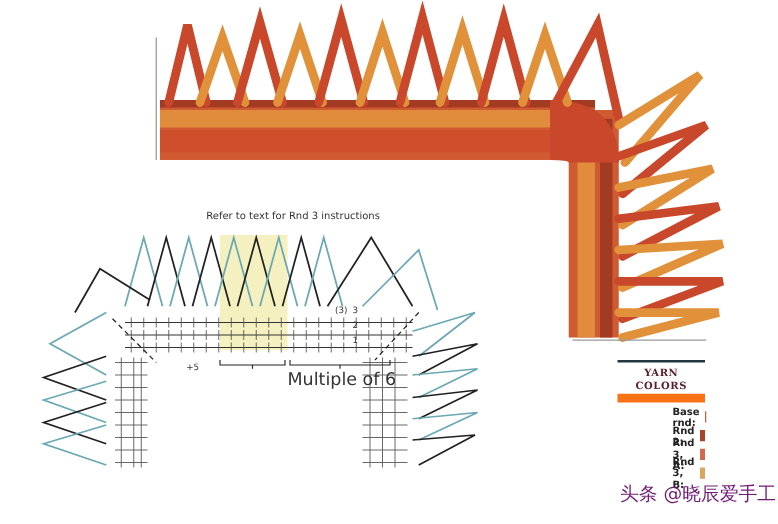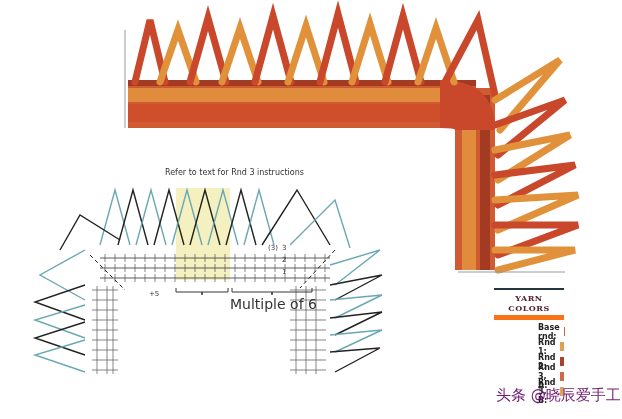--- a/index.html
+++ b/index.html
@@ -4,21 +4,21 @@
 <style>
   html,body{margin:0;padding:0;background:#fff;}
   body{width:622px;height:419px;position:relative;overflow:hidden;font-family:"Liberation Sans",sans-serif;}
   .photo{position:absolute;left:0;top:0;width:622px;height:280px;}
   .chart{position:absolute;left:0;top:0;width:622px;height:419px;}
   .chart-title{position:absolute;left:142px;top:168px;font-size:8px;color:#333;white-space:nowrap;font-family:"DejaVu Sans",sans-serif;padding-left:23px;}
   .label-plus5{position:absolute;left:149px;top:290px;font-size:7px;color:#333;font-family:"DejaVu Sans",sans-serif;}
   .label-multiple{position:absolute;left:230px;top:296px;font-size:14px;color:#333;font-family:"DejaVu Sans",sans-serif;}
   .legend{position:absolute;left:494px;top:288px;width:70px;}
   .legend-rule{height:2px;background:#243640;margin-bottom:3px;}
-  .legend-title{font-family:"DejaVu Serif",serif;font-size:8px;font-weight:bold;color:#5a2030;text-align:center;letter-spacing:0.5px;border-bottom:5px solid #f97316;padding-bottom:2px;margin-bottom:4px;}
+  .legend-title{font-family:"DejaVu Serif",serif;font-size:8px;font-weight:bold;color:#5a2030;text-align:center;letter-spacing:0.5px;border-bottom:7px solid #f97316;padding-bottom:2px;margin-bottom:4px;}
   .legend-row{display:flex;justify-content:flex-end;align-items:center;height:15px;}
   .legend-label{font-size:8px;font-weight:bold;color:#222;font-family:"DejaVu Sans",sans-serif;margin-right:4px;padding-left:44px;}
   .swatch{width:9px;height:9px;display:inline-block;}
   .watermark{position:absolute;left:496px;top:386px;font-size:15px;color:#701a75;font-family:"DejaVu Sans",sans-serif;white-space:nowrap;}
 </style>
 </head>
 <body>
 
 <svg class="photo" viewBox="0 0 622 280" xmlns="http://www.w3.org/2000/svg">
 
@@ -141,24 +141,20 @@
 <div class="label-multiple">Multiple of 6</div>
 
 <div class="legend">
   <div class="legend-rule"></div>
   <div class="legend-title">YARN COLORS</div>
   <div class="legend-row">
     <span class="legend-label">Base rnd:</span>
     <span class="swatch" style="background:#c8623e"></span>
   </div>
   <div class="legend-row">
-    <span class="legend-label">Rnd 1:</span>
-    <span class="swatch" style="background:#e0a050"></span>
-  </div>
-  <div class="legend-row">
     <span class="legend-label">Rnd 2:</span>
     <span class="swatch" style="background:#a8442c"></span>
   </div>
   <div class="legend-row">
     <span class="legend-label">Rnd 3, A:</span>
     <span class="swatch" style="background:#d0684a"></span>
   </div>
   <div class="legend-row">
     <span class="legend-label">Rnd 3, B:</span>
     <span class="swatch" style="background:#dca45c"></span>

